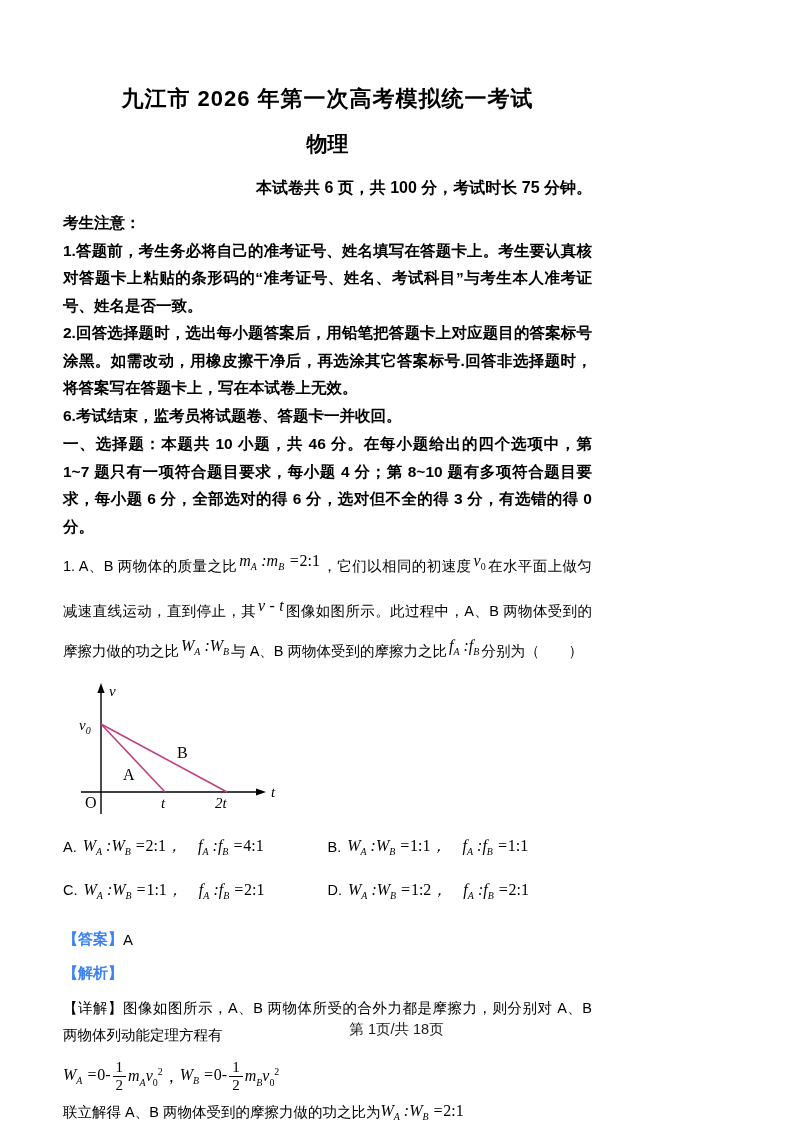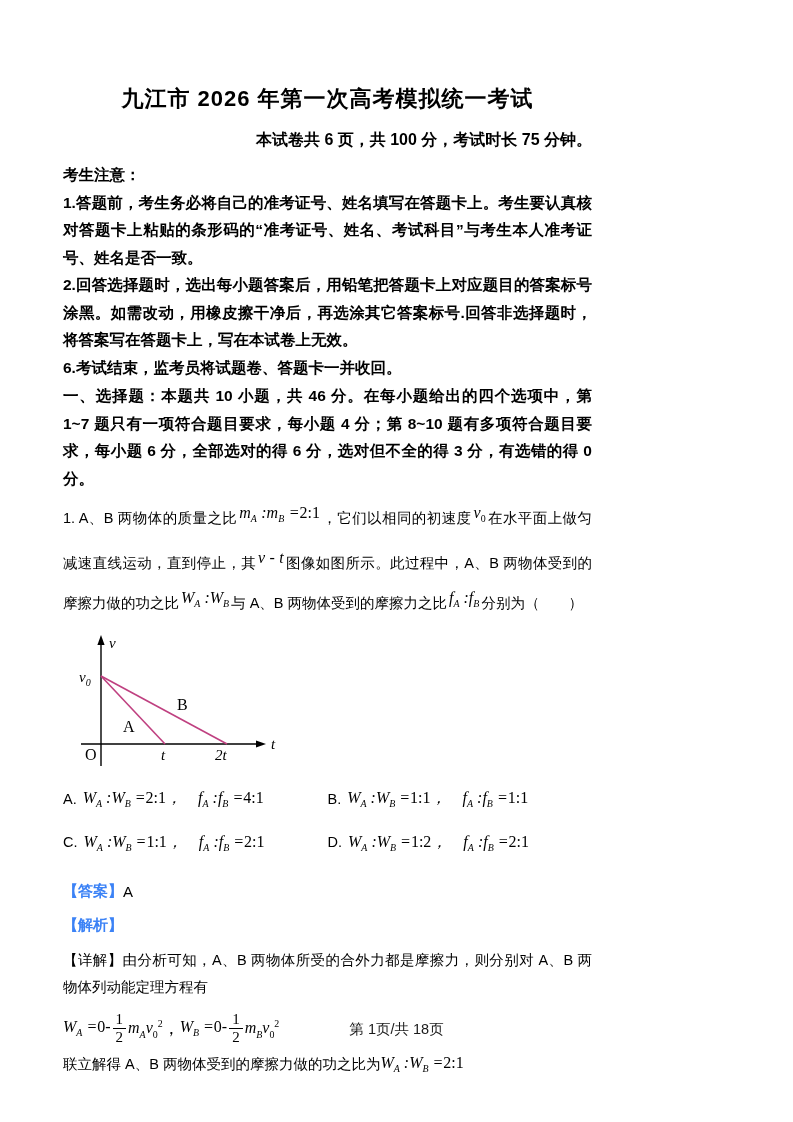--- a/index.html
+++ b/index.html
@@ -106,20 +106,21 @@
     position:absolute;left:0;top:1020px;width:793px;
     text-align:center;font-size:14.5px;color:#1a1a1a;
   }
 </style>
 </head>
 <body>
 
 <div class="page">
 
   <h1 class="title">九江市 2026 年第一次高考模拟统一考试</h1>
+  <h2 class="subtitle">物理</h2>
   <p class="exam-info">本试卷共 6 页，共 100 分，考试时长 75 分钟。</p>
 
   <div class="notice">
     <p>考生注意：</p>
     <p>1.答题前，考生务必将自己的准考证号、姓名填写在答题卡上。考生要认真核对答题卡上粘贴的条形码的“准考证号、姓名、考试科目”与考生本人准考证号、姓名是否一致。</p>
     <p>2.回答选择题时，选出每小题答案后，用铅笔把答题卡上对应题目的答案标号涂黑。如需改动，用橡皮擦干净后，再选涂其它答案标号.回答非选择题时，将答案写在答题卡上，写在本试卷上无效。</p>
     <p>6.考试结束，监考员将试题卷、答题卡一并收回。</p>
   </div>
 
   <p class="section-header">一、选择题：本题共 10 小题，共 46 分。在每小题给出的四个选项中，第 1~7 题只有一项符合题目要求，每小题 4 分；第 8~10 题有多项符合题目要求，每小题 6 分，全部选对的得 6 分，选对但不全的得 3 分，有选错的得 0 分。</p>
@@ -174,21 +175,21 @@
 
   <p class="answer-line">
     <span class="blue">【答案】</span>
     <span>A</span>
   </p>
 
   <p class="analysis-line">
     <span class="blue">【解析】</span>
   </p>
 
-  <p class="detail-line"><span>【详解】</span><span>由分析可知，A、B 两物体所受的合外力都是摩擦力，则分别对 A、B 两物体列动能定理方程有</span></p>
+  <p class="detail-line"><span>【详解】</span><span>图像如图所示，A、B 两物体所受的合外力都是摩擦力，则分别对 A、B 两物体列动能定理方程有</span></p>
 
   <div class="equation">
     <span class="math">W<sub>A</sub> =<span class="rm">0</span>-</span>
     <span class="frac">
         <span class="num">1</span>
         <span class="den">2</span>
       </span>
     <span class="math">m<sub>A</sub>v<sub><span class="rm">0</span></sub><sup><span class="rm">2</span></sup></span>
     <span>，</span>
     <span class="math">W<sub>B</sub> =<span class="rm">0</span>-</span>

